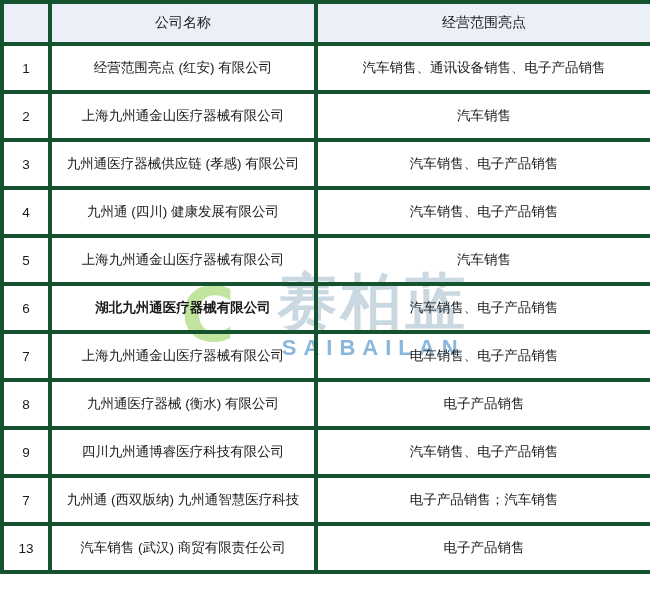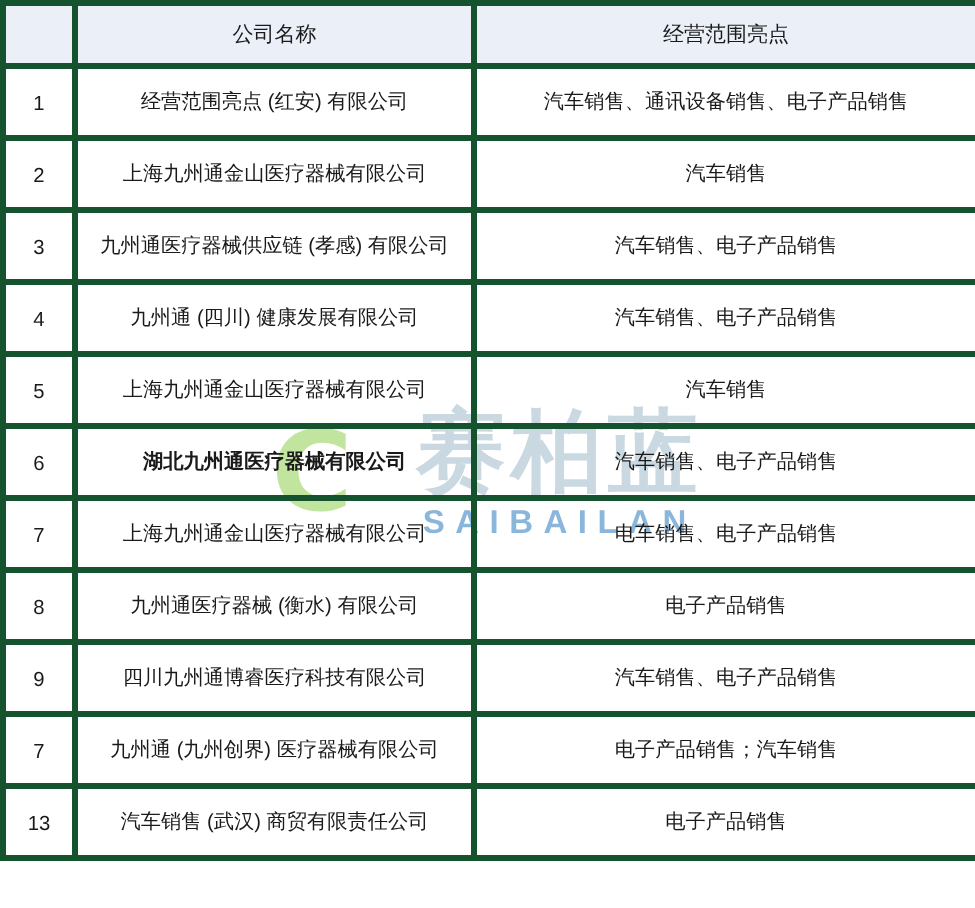--- a/index.html
+++ b/index.html
@@ -172,21 +172,21 @@
         <td class="name">九州通医疗器械 (衡水) 有限公司</td>
         <td class="scope">电子产品销售</td>
       </tr>
       <tr>
         <td class="idx">9</td>
         <td class="name">四川九州通博睿医疗科技有限公司</td>
         <td class="scope bold">汽车销售、电子产品销售</td>
       </tr>
       <tr>
         <td class="idx">7</td>
-        <td class="name">九州通 (九州创界) 医疗器械有限公司</td>
+        <td class="name">九州通 (西双版纳) 九州通智慧医疗科技</td>
         <td class="scope">电子产品销售；汽车销售</td>
       </tr>
       <tr>
         <td class="idx">13</td>
         <td class="name">汽车销售 (武汉) 商贸有限责任公司</td>
         <td class="scope bold">电子产品销售</td>
       </tr>
     </tbody>
 </table>
 

